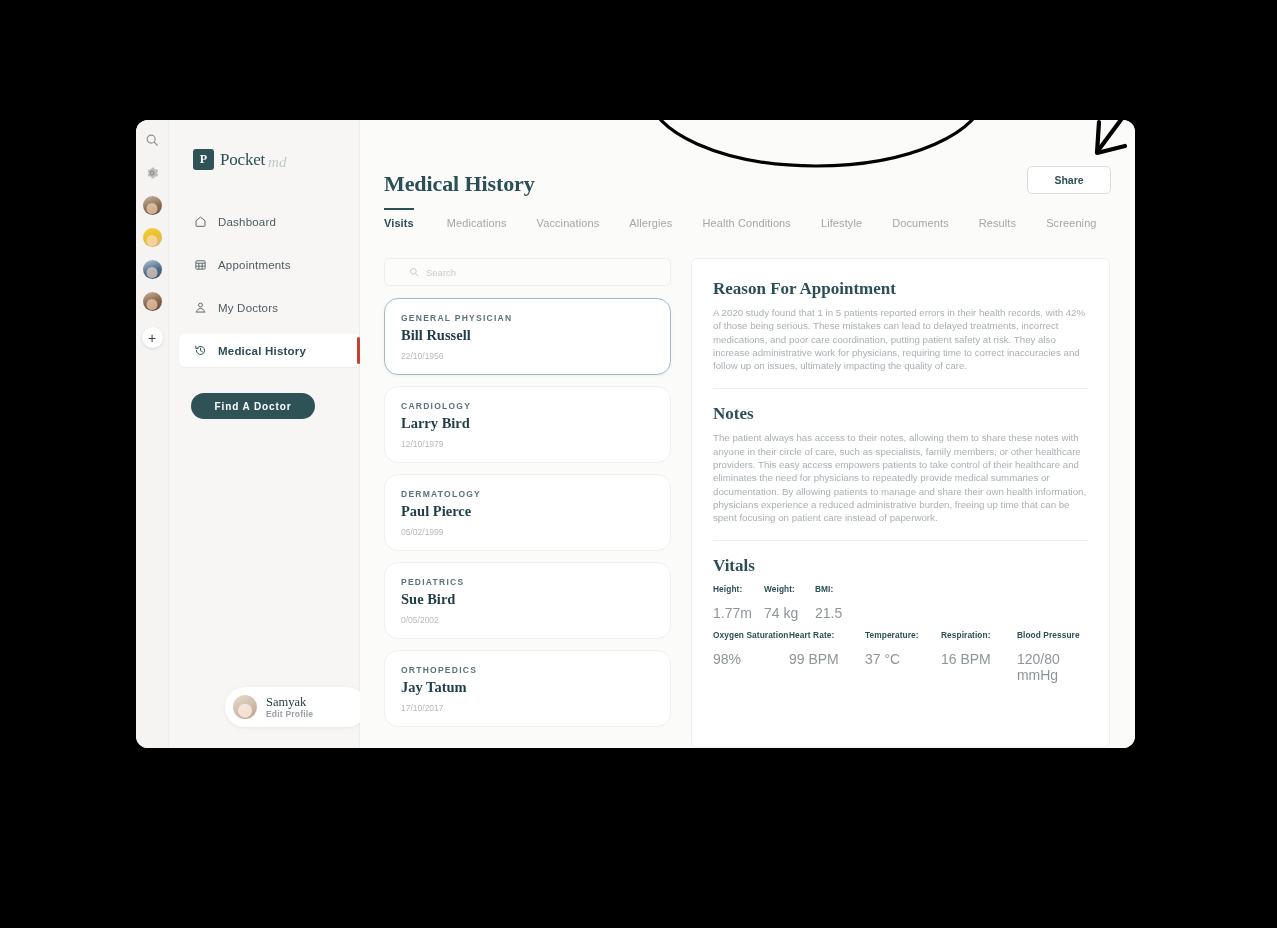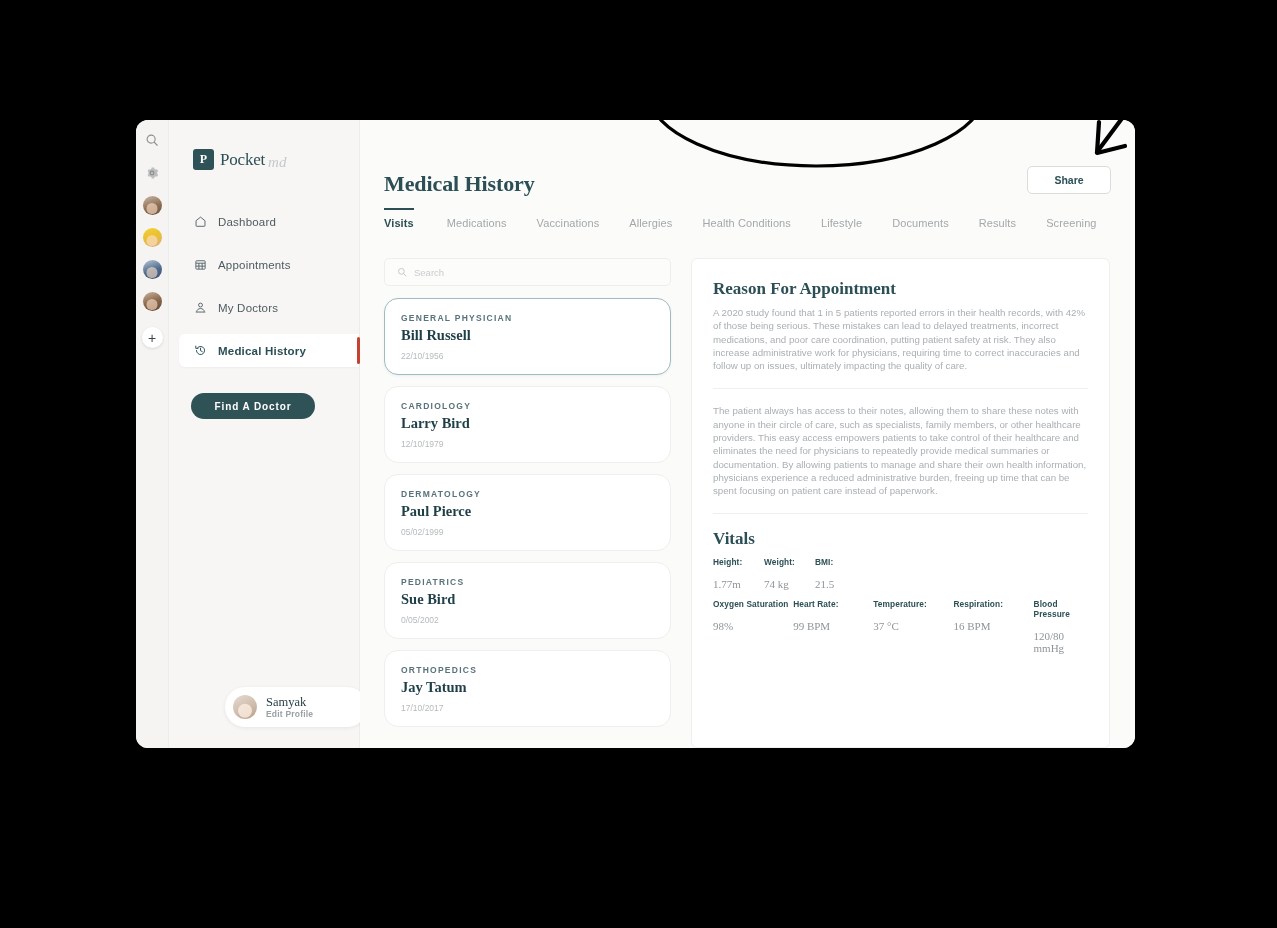--- a/index.html
+++ b/index.html
@@ -261,21 +261,21 @@
   }
 
   
   .list-col { width: 287px; flex: 0 0 287px; }
   .search-box {
     height: 28px;
     background: #fcfcfb;
     border: 1px solid #eeeeec;
     border-radius: 5px;
     display: flex; align-items: center; gap: 7px;
-    padding-left: 12px;
+    padding-left: 24px;
     margin-bottom: 12px;
   }
   .search-box svg { color: #c6c9ca; }
   .search-input {
     border: none; outline: none; background: transparent;
     font-size: 9.5px; color: #6e7477;
     font-family: "Liberation Sans", sans-serif;
     width: 200px;
   }
   .search-input::placeholder { color: #c9cccd; }
@@ -335,21 +335,21 @@
   .vitals-row {
     display: flex;
     margin-top: 8px;
   }
   .vital {
     display: flex; flex-direction: column; gap: 11px;
   }
   .vital-label {
     font-size: 8.3px; font-weight: 700; color: #2b4f55; letter-spacing: 0.1px;
   }
-  .vital-value { font-size: 11px; color: #8e9598; font-family: Liberation Serif, serif; }
+  .vital-value { font-size: 14px; color: #8e9598; }
   .vitals-row.row1 .vital { width: 51px; }
   .vitals-row.row1 { margin-bottom: 9px; }
   .vitals-row.row2 .vital { width: 94px; }
   .vitals-row.row2 .vital:last-child { width: auto; }
 
   
   #annotations {
     position: absolute;
     left: 0; top: 0;
     width: 1277px; height: 928px;
@@ -513,20 +513,21 @@
             <div class="visit-date">17/10/2017</div>
           </div>
         </div>
 
         <div class="detail">
           <div class="sec-title">Reason For Appointment</div>
           <div class="sec-body">A 2020 study found that 1 in 5 patients reported errors in their health records, with 42% of those being serious. These mistakes can lead to delayed treatments, incorrect medications, and poor care coordination, putting patient safety at risk. They also increase administrative work for physicians, requiring time to correct inaccuracies and follow up on issues, ultimately impacting the quality of care.</div>
 
           <div class="divider"></div>
 
+          <div class="sec-title">Notes</div>
           <div class="sec-body">The patient always has access to their notes, allowing them to share these notes with anyone in their circle of care, such as specialists, family members, or other healthcare providers. This easy access empowers patients to take control of their healthcare and eliminates the need for physicians to repeatedly provide medical summaries or documentation. By allowing patients to manage and share their own health information, physicians experience a reduced administrative burden, freeing up time that can be spent focusing on patient care instead of paperwork.</div>
 
           <div class="divider"></div>
 
           <div class="sec-title">Vitals</div>
 
           <div class="vitals-row row1">
             <div class="vital">
               <span class="vital-label">Height:</span>
               <span class="vital-value">1.77m</span>

